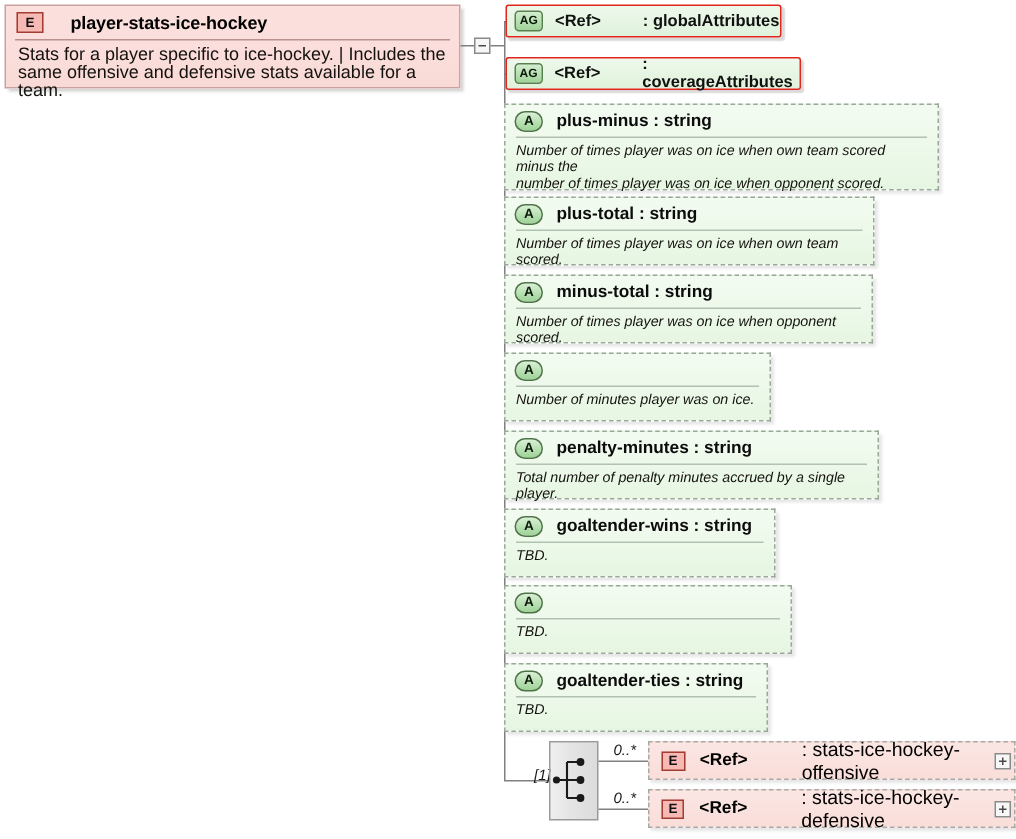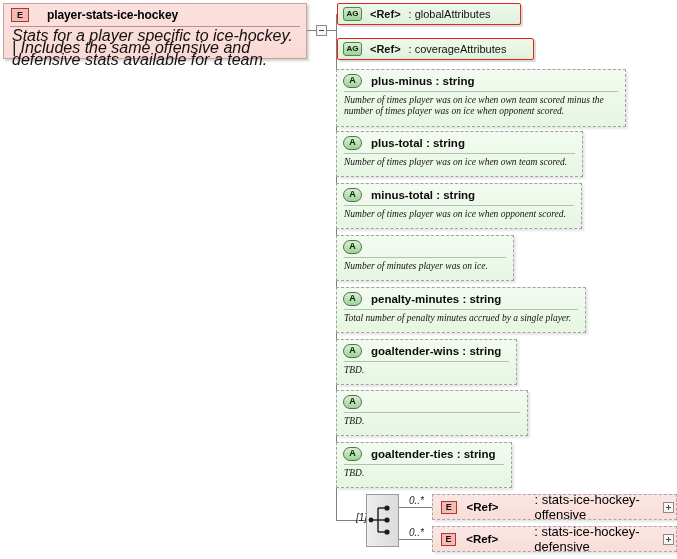--- a/index.html
+++ b/index.html
@@ -55,22 +55,21 @@
     font-size: 12px;
     margin-left: 18px;
     letter-spacing: -0.1px;
   }
   .root-sep {
     height: 1px;
     background: #b9908c;
     margin: 0 6px 0 6px;
   }
   .root-doc {
-    font-style: italic;
-    font-size: 16px;
+    font-size: 12px;
     line-height: 12px;
     padding: 3px 8px 0 8px;
     color: #14110f;
   }
 
   
   .badge {
     box-sizing: border-box;
     display: inline-flex;
     align-items: center;
@@ -122,23 +121,23 @@
     padding-left: 5px;
     box-shadow: 2px 2px 1px rgba(0,0,0,0.15);
   }
   .agref .ref-kw {
     margin-left: 8px;
     font-size: 11px;
     font-weight: bold;
     color: #111;
   }
   .agref .ref-name {
-    margin-left: 8px;
+    margin-left: 28px;
     font-size: 11px;
-    font-weight: normal;
+    font-weight: bold;
     color: #111;
   }
 
   
   .attr {
     position: absolute;
     box-sizing: border-box;
     border: 1px dashed #9aa79a;
     background: linear-gradient(to bottom, #f3fbf1 0%, #e6f6e2 100%);
     box-shadow: 2px 2px 2px rgba(0,0,0,0.10);
@@ -161,21 +160,20 @@
     background: #b2c2b0;
     margin: 0 7px;
   }
   .attr-doc {
     font-style: italic;
     font-size: 9.5px;
     line-height: 11px;
     padding: 3px 7px 0 7px;
     color: #14110f;
     white-space: pre-line;
-    font-family: Liberation Serif, serif;
   }
 
   
   .compositor {
     position: absolute;
     box-sizing: border-box;
     background: linear-gradient(to right, #efefef 0%, #e4e4e4 45%, #dcdcdc 100%);
     border: 1px solid #9a9a9a;
   }
   .compositor svg { display: block; }

